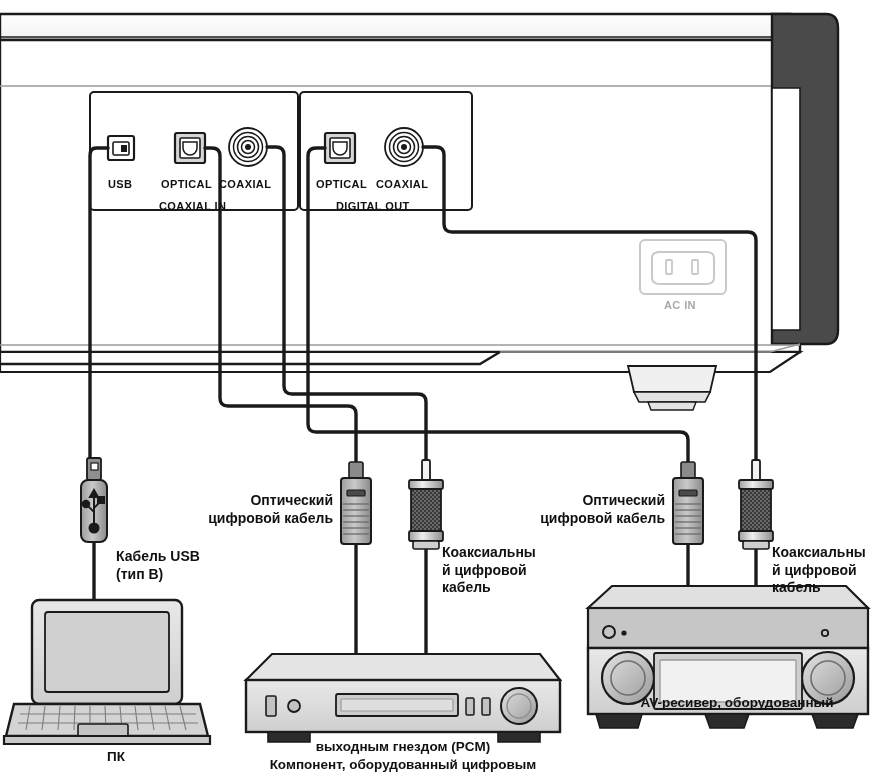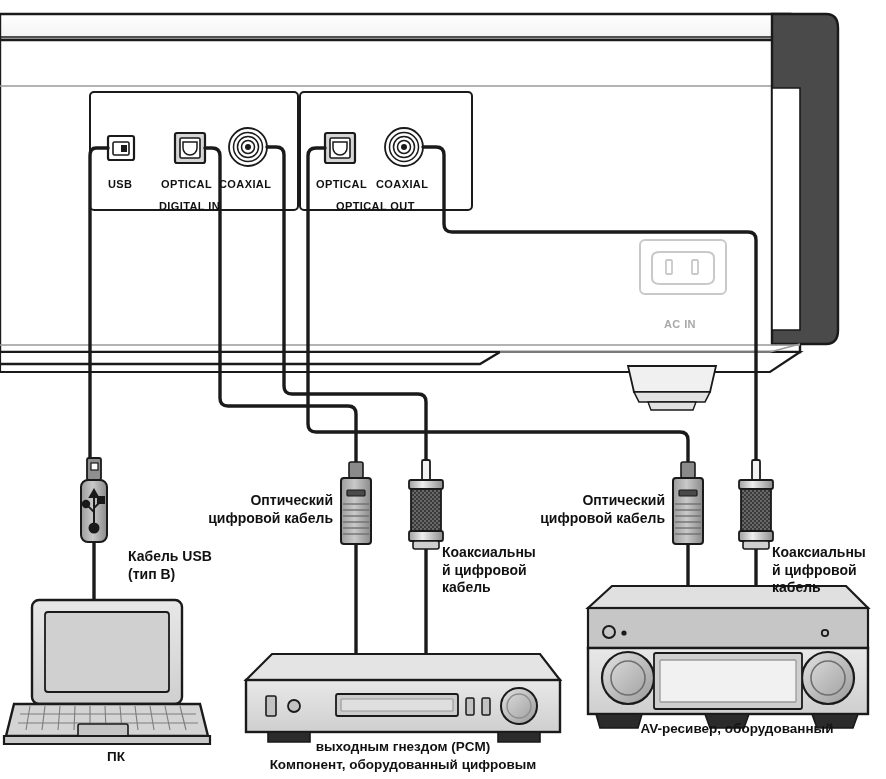--- a/index.html
+++ b/index.html
@@ -260,29 +260,29 @@
     <rect x="660" y="660" width="136" height="42" rx="1" fill="#f1f1f1" stroke="#9a9a9a" stroke-width="1.3"></rect>
     <path d="M596 714 h46 l-4 14 h-38 Z" fill="#2b2b2b" stroke="#1a1a1a" stroke-width="1.6"></path>
     <path d="M705 714 h44 l-5 14 h-34 Z" fill="#2b2b2b" stroke="#1a1a1a" stroke-width="1.6"></path>
     <path d="M812 714 h46 l-5 14 h-36 Z" fill="#2b2b2b" stroke="#1a1a1a" stroke-width="1.6"></path>
   </g>
 </svg>
 
 <div class="portlbl" style="left:108px;top:178px;">USB</div>
 <div class="portlbl" style="left:161px;top:178px;">OPTICAL</div>
 <div class="portlbl" style="left:219px;top:178px;">COAXIAL</div>
-<div class="portlbl" style="left:159px;top:200px;">DIGITAL IN</div>
+<div class="portlbl" style="left:159px;top:200px;">COAXIAL IN</div>
 
 <div class="portlbl" style="left:316px;top:178px;">OPTICAL</div>
 <div class="portlbl" style="left:376px;top:178px;">COAXIAL</div>
-<div class="portlbl" style="left:336px;top:200px;">OPTICAL OUT</div>
-
-<div class="aclbl" style="left:664px;top:299px;margin-top:19px;">AC IN</div>
-
-<div class="cablelbl" style="left:128px;top:512px;">
+<div class="portlbl" style="left:336px;top:200px;">DIGITAL OUT</div>
+
+<div class="aclbl" style="left:664px;top:299px;">AC IN</div>
+
+<div class="cablelbl" style="left:116px;top:512px;">
   <div>Кабель USB</div>
   <div>(тип B)</div>
 </div>
 
 <div class="cablelbl" style="left:243px;top:456px;text-align:right;width:90px;">
   <div>Оптический</div>
   <div style="width:160px;margin-left:-70px;">цифровой кабель</div>
 </div>
 
 <div class="cablelbl" style="left:442px;top:508px;">
@@ -302,17 +302,17 @@
   <div>кабель</div>
 </div>
 
 <div class="cap" style="left:61px;top:748px;width:110px;">ПК</div>
 
 <div class="cap" style="left:228px;top:738px;width:350px;">
   <div>выходным гнездом (PCM)</div>
   <div>Компонент, оборудованный цифровым</div>
 </div>
 
-<div class="cap" style="left:592px;top:720px;width:290px;">
+<div class="cap" style="left:592px;top:694px;width:290px;">
   <div>AV-ресивер, оборудованный</div>
 </div>
 
 </div>
 
 </body></html>

